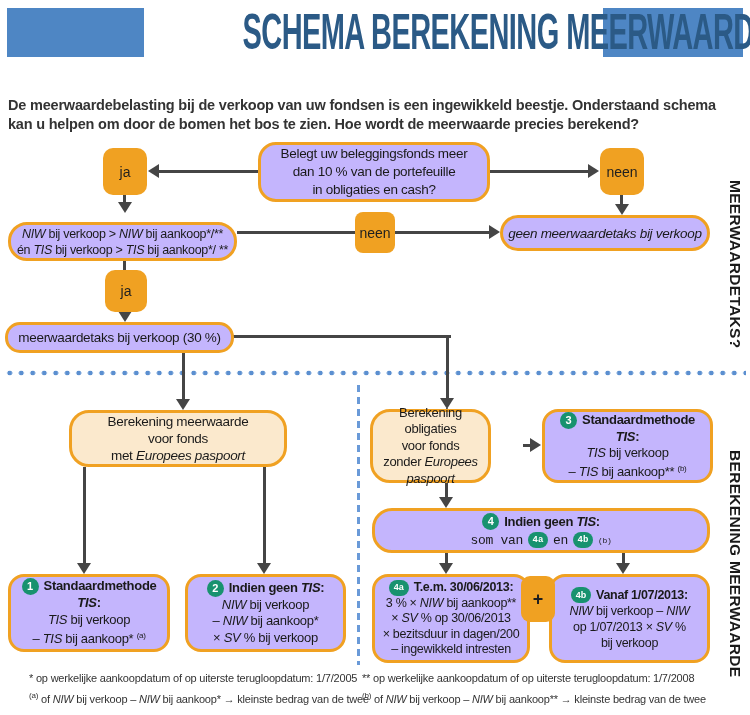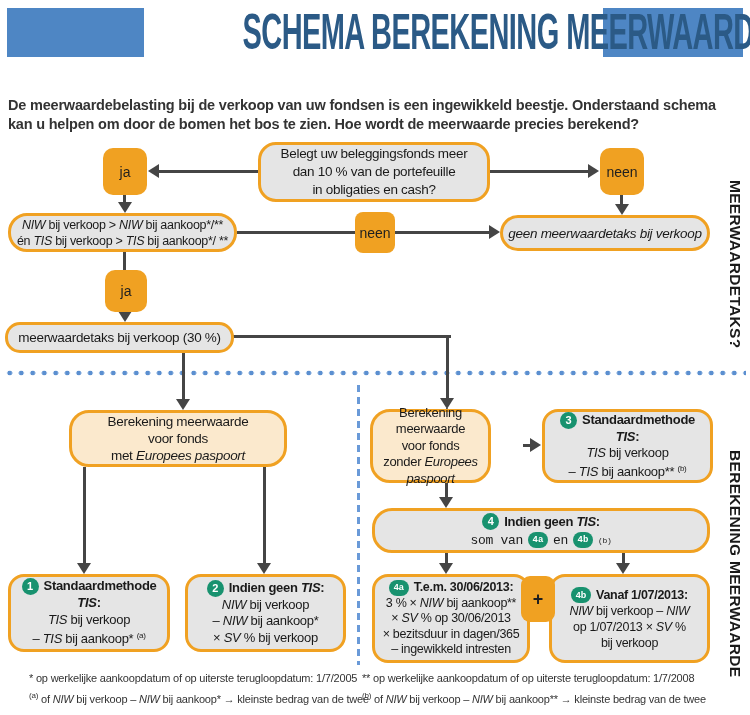--- a/index.html
+++ b/index.html
@@ -18,21 +18,21 @@
 
   
   .hrect{position:absolute;background:var(--hblue);}
   .main-title{position:absolute;left:148px;top:3px;width:450px;height:58px;line-height:58px;
     text-align:center;white-space:nowrap;font-size:50px;font-weight:700;color:var(--tblue);
     transform:scaleX(0.58);transform-origin:50% 50%;letter-spacing:-1px;}
   .intro{position:absolute;left:8px;top:96px;width:736px;font-size:14.5px;font-weight:700;
     color:#333;line-height:1.32;letter-spacing:-0.2px;}
 
   
-  .node{position:absolute;background:#e5e5e5;border:3px solid var(--orange);color:var(--ink);
+  .node{position:absolute;background:#c4b5fd;border:3px solid var(--orange);color:var(--ink);
     display:flex;flex-direction:column;align-items:center;justify-content:center;
     text-align:center;letter-spacing:-0.3px;z-index:3;}
   .cream{background:var(--cream);}
   .tag{position:absolute;background:var(--orange);color:#1F1F1F;display:flex;align-items:center;
     justify-content:center;font-size:14px;z-index:4;}
   .hline,.vline{position:absolute;background:var(--line);z-index:2;}
   .tri{position:absolute;width:0;height:0;z-index:2;}
   .tri-down{border-left:7px solid transparent;border-right:7px solid transparent;border-top:11px solid var(--line);}
   .tri-left{border-top:7px solid transparent;border-bottom:7px solid transparent;border-right:11px solid var(--line);}
   .tri-right{border-top:7px solid transparent;border-bottom:7px solid transparent;border-left:11px solid var(--line);}
@@ -90,21 +90,21 @@
   <div class="tri tri-left" style="left:148px;top:164px;"></div>
   <div class="hline" style="left:490px;top:170px;width:99px;height:3px;"></div>
   <div class="tri tri-right" style="left:588px;top:164px;"></div>
 
   <div class="vline" style="left:123px;top:195px;width:3px;height:8px;"></div>
   <div class="tri tri-down" style="left:118px;top:202px;"></div>
 
   <div class="vline" style="left:620px;top:195px;width:3px;height:10px;"></div>
   <div class="tri tri-down" style="left:615px;top:204px;"></div>
 
-  <div class="node" style="left:8px;top:213px;width:229px;height:39px;border-radius:19px;font-size:12.5px;line-height:16px;">
+  <div class="node" style="left:8px;top:222px;width:229px;height:39px;border-radius:19px;font-size:12.5px;line-height:16px;">
     <div><i>NIW</i> bij verkoop &gt; <i>NIW</i> bij aankoop*/**</div>
     <div>én <i>TIS</i> bij verkoop &gt; <i>TIS</i> bij aankoop*/ **</div>
   </div>
 
   <div class="hline" style="left:237px;top:231px;width:253px;height:3px;"></div>
   <div class="tri tri-right" style="left:489px;top:225px;"></div>
   <div class="tag" style="left:355px;top:212px;width:40px;height:41px;border-radius:8px;">neen</div>
 
   <div class="node" style="left:500px;top:215px;width:210px;height:36px;border-radius:18px;font-size:13.5px;font-style:italic;">geen meerwaardetaks bij verkoop</div>
 
@@ -147,21 +147,21 @@
         <span class="badge">2</span>
         <span>Indien geen <i>TIS</i>:</span>
       </div>
     <div><i>NIW</i> bij verkoop</div>
     <div>– <i>NIW</i> bij aankoop*</div>
     <div>× <i>SV</i> % bij verkoop</div>
   </div>
 
   <div class="node cream" style="left:370px;top:409px;width:121px;height:74px;border-radius:20px;font-size:13px;line-height:16.5px;">
     <div>Berekening</div>
-    <div>meerwaarde</div>
+    <div>obligaties</div>
     <div>voor fonds</div>
     <div>zonder <i>Europees paspoort</i></div>
   </div>
   <div class="hline" style="left:523px;top:444px;width:8px;height:3px;"></div>
   <div class="tri tri-right" style="left:530px;top:438px;"></div>
 
   <div class="node" style="left:542px;top:409px;width:171px;height:74px;border-radius:16px;font-size:13px;line-height:16px;">
     <div class="tline">
         <span class="badge">3</span>
         <span>Standaardmethode</span>
@@ -193,21 +193,21 @@
   <div class="vline" style="left:622px;top:553px;width:3px;height:11px;"></div>
   <div class="tri tri-down" style="left:616px;top:563px;"></div>
 
   <div class="node" style="left:372px;top:574px;width:158px;height:89px;border-radius:16px;font-size:12.5px;line-height:15.5px;">
     <div class="tline">
         <span class="badge badge-sm">4a</span>
         <span>T.e.m. 30/06/2013:</span>
       </div>
     <div>3 % × <i>NIW</i> bij aankoop**</div>
     <div>× <i>SV</i> % op 30/06/2013</div>
-    <div>× bezitsduur in dagen/365</div>
+    <div>× bezitsduur in dagen/200</div>
     <div>– ingewikkeld intresten</div>
   </div>
 
   <div class="plusbox">+</div>
 
   <div class="node" style="left:549px;top:574px;width:161px;height:89px;border-radius:16px;font-size:12.5px;line-height:16px;">
     <div class="tline">
         <span class="badge badge-sm">4b</span>
         <span>Vanaf 1/07/2013:</span>
       </div>

